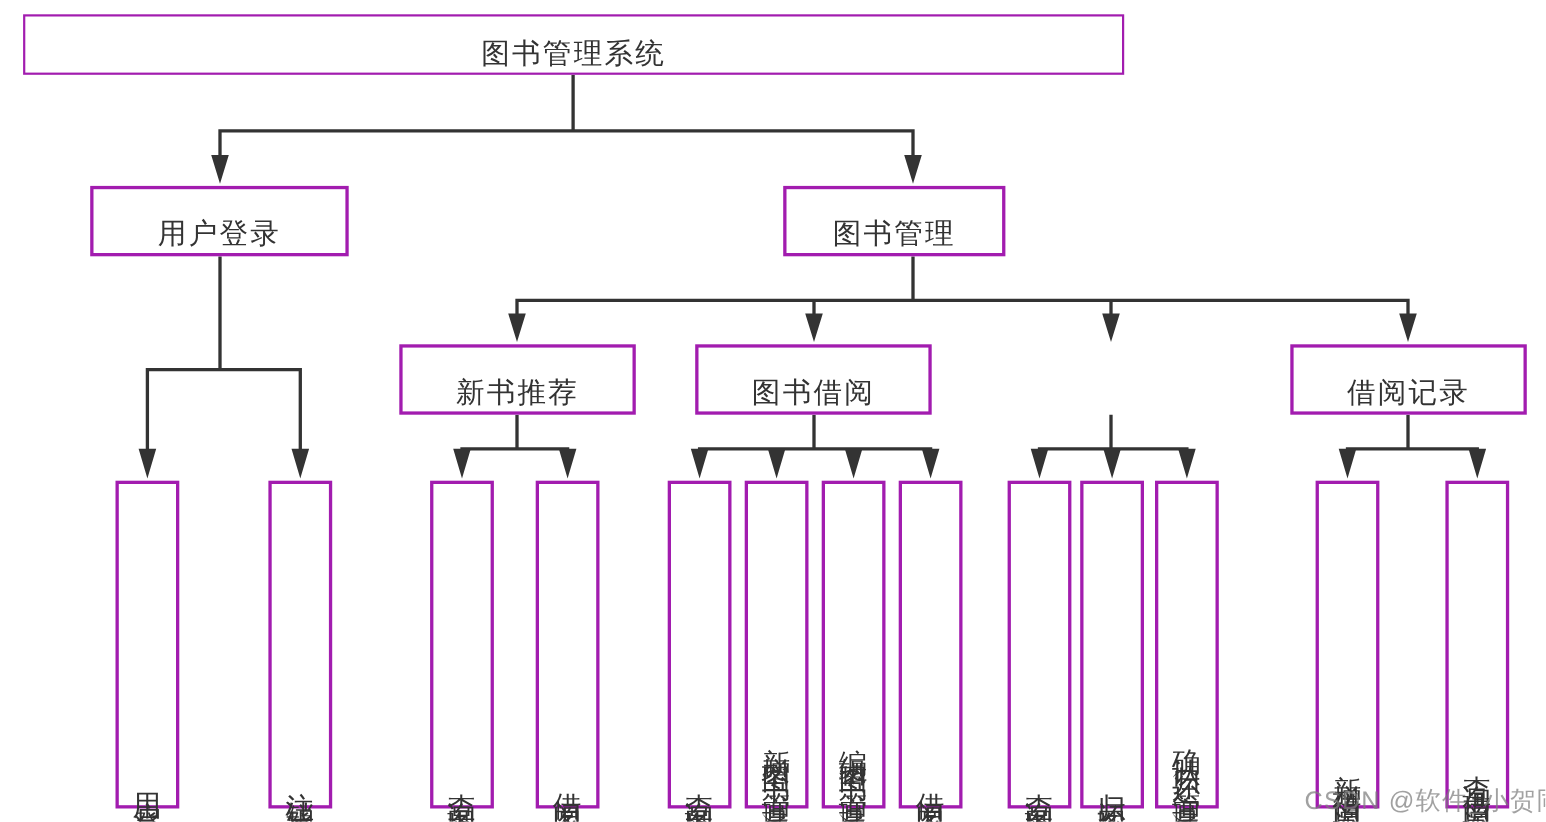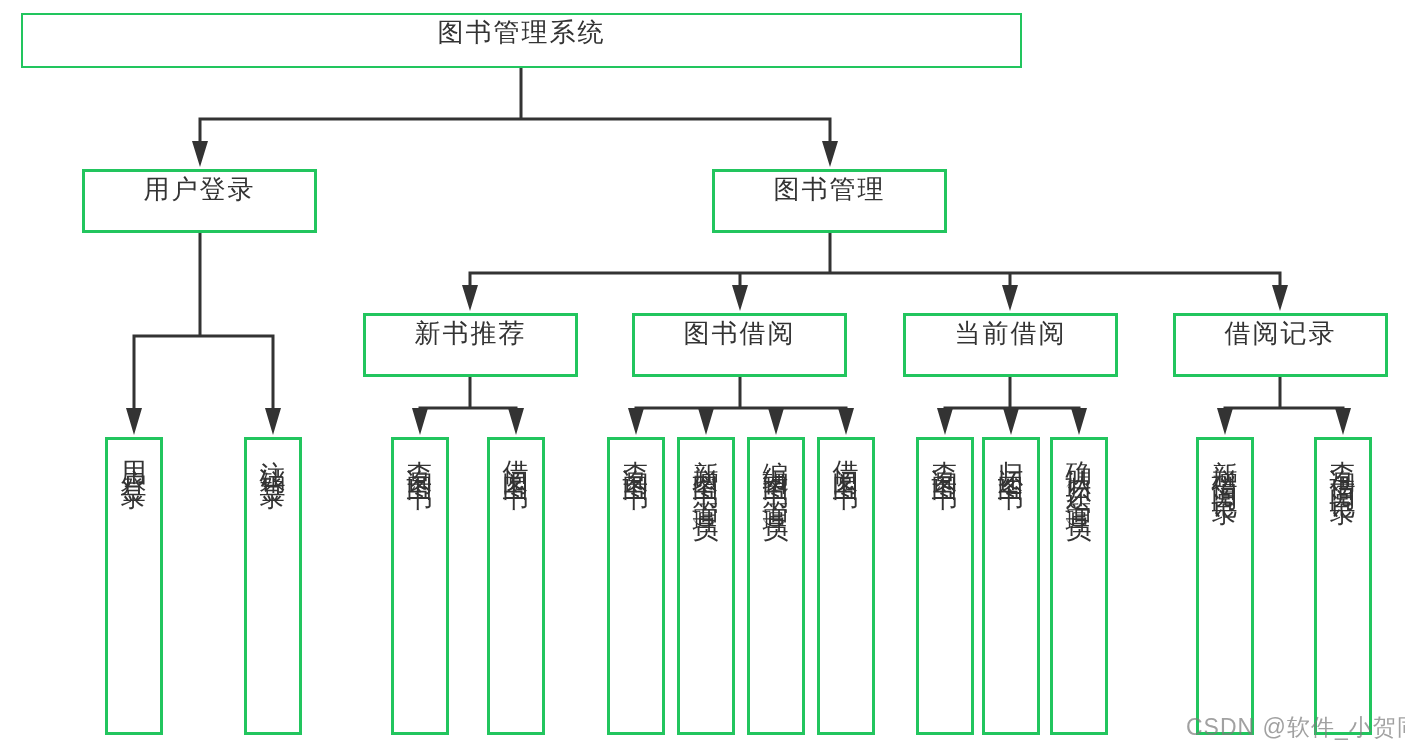--- a/index.html
+++ b/index.html
@@ -3,21 +3,21 @@
 <meta charset="utf-8">
 <style>
   html,body{margin:0;padding:0;background:#ffffff;}
   .stage{
     position:relative;width:1405px;height:747px;background:#ffffff;
     font-family:"Liberation Sans","DejaVu Sans",sans-serif;color:#333333;overflow:hidden;
   }
   .wires{position:absolute;left:0;top:0;width:1405px;height:747px;}
   .box{
     position:absolute;box-sizing:border-box;background:#ffffff;
-    border:3px solid #22c55e;display:flex;align-items:flex-start;justify-content:center;
+    border:3px solid #a21caf;display:flex;align-items:flex-end;justify-content:center;
   }
   .root-box{border-width:2px;}
   .hlabel{font-size:26px;letter-spacing:2px;color:#333333;white-space:nowrap;}
   .leaf .vlabel{
     writing-mode:vertical-rl;text-orientation:mixed;
     font-size:26px;letter-spacing:8px;line-height:1;color:#333333;
   }
   .watermark{
     position:absolute;left:1186px;top:712px;z-index:5;
     font-size:23px;letter-spacing:1px;white-space:nowrap;
@@ -75,32 +75,29 @@
              M1217 408L1233 408L1225 435Z M1335 408L1351 408L1343 435Z"></path>
   </svg>
 
   <div class="box root-box" style="left:21px;top:13px;width:1001px;height:55px">
     <span class="hlabel">图书管理系统</span>
   </div>
 
   <div class="box" style="left:82px;top:169px;width:235px;height:64px">
     <span class="hlabel">用户登录</span>
   </div>
-  <div class="box" style="left:712px;top:169px;width:235px;height:64px">
+  <div class="box" style="left:712px;top:169px;width:202px;height:64px">
     <span class="hlabel">图书管理</span>
   </div>
 
   <div class="box" style="left:632px;top:313px;width:215px;height:64px">
     <span class="hlabel">图书借阅</span>
   </div>
   <div class="box" style="left:363px;top:313px;width:215px;height:64px">
     <span class="hlabel">新书推荐</span>
-  </div>
-  <div class="box" style="left:903px;top:313px;width:215px;height:64px">
-    <span class="hlabel">当前借阅</span>
   </div>
   <div class="box" style="left:1173px;top:313px;width:215px;height:64px">
     <span class="hlabel">借阅记录</span>
   </div>
 
   <div class="box leaf" style="left:105px;top:437px;width:58px;height:298px">
     <span class="vlabel">用户登录</span>
   </div>
   <div class="box leaf" style="left:244px;top:437px;width:58px;height:298px">
     <span class="vlabel">注销登录</span>

